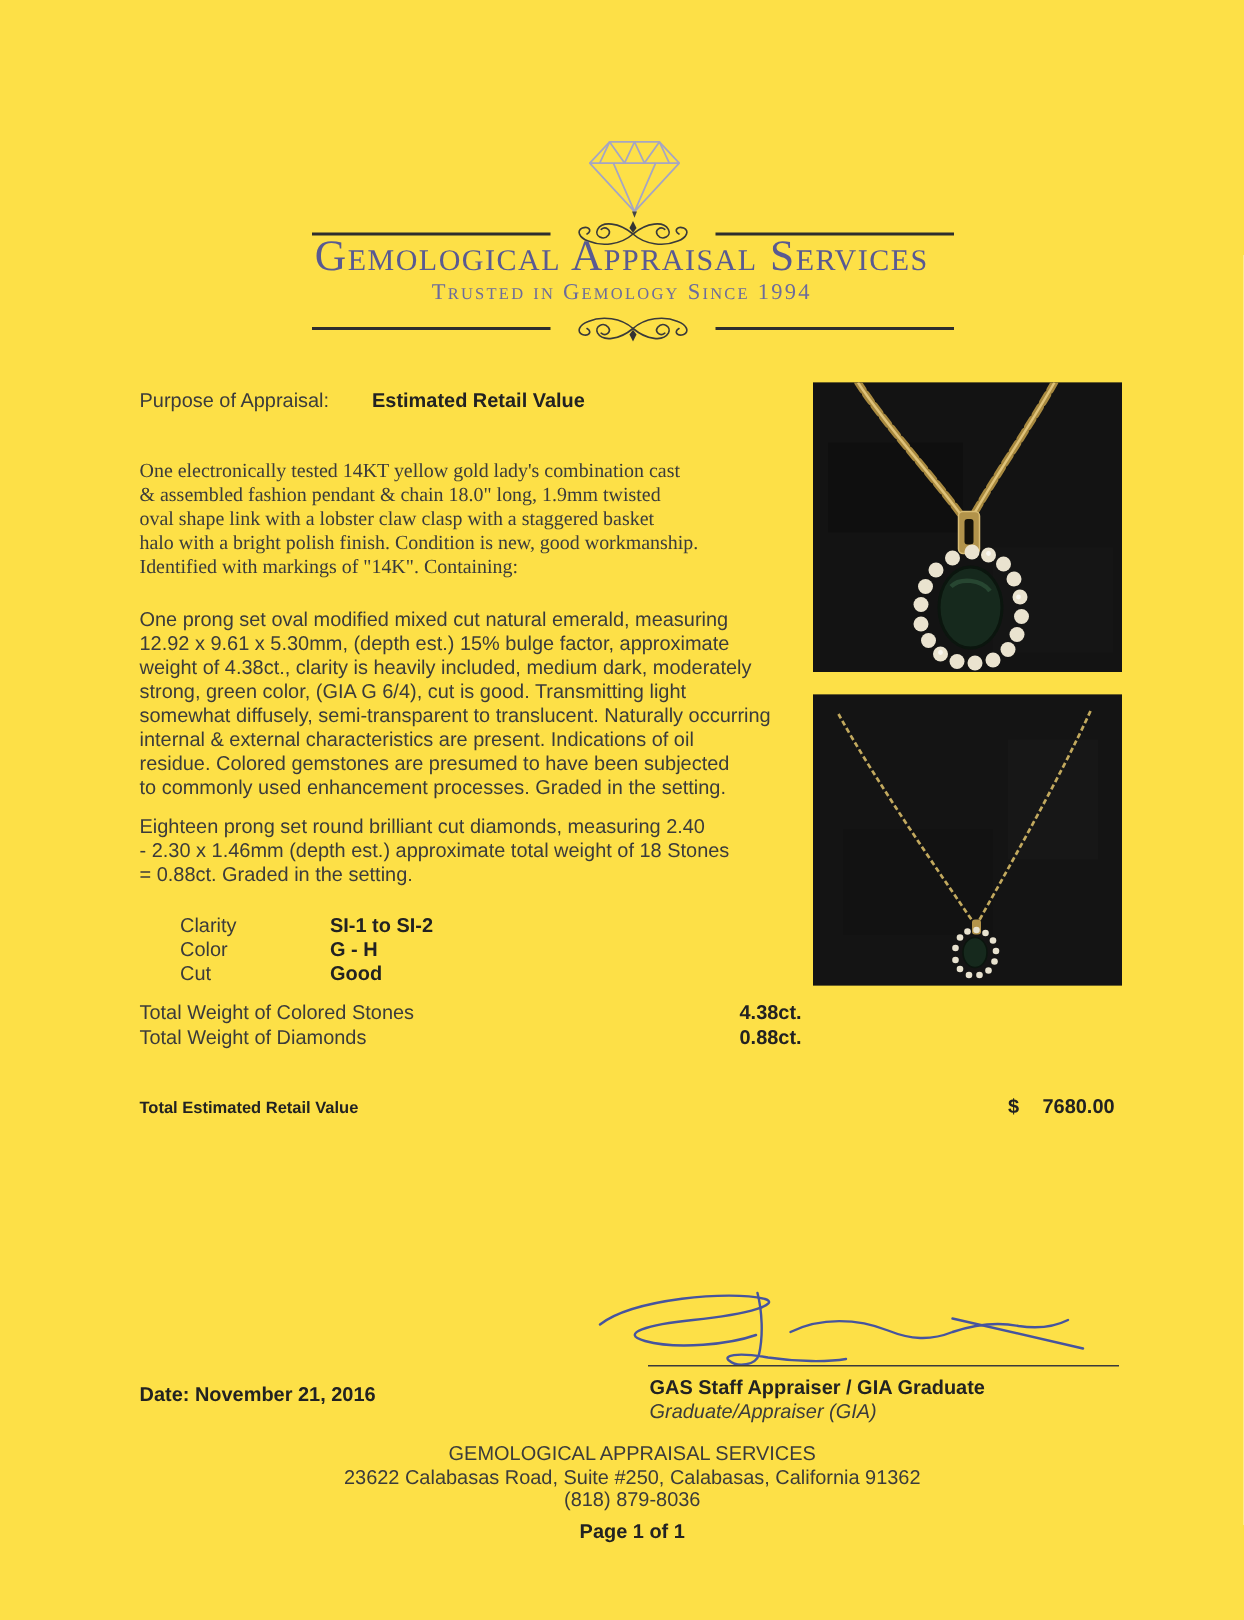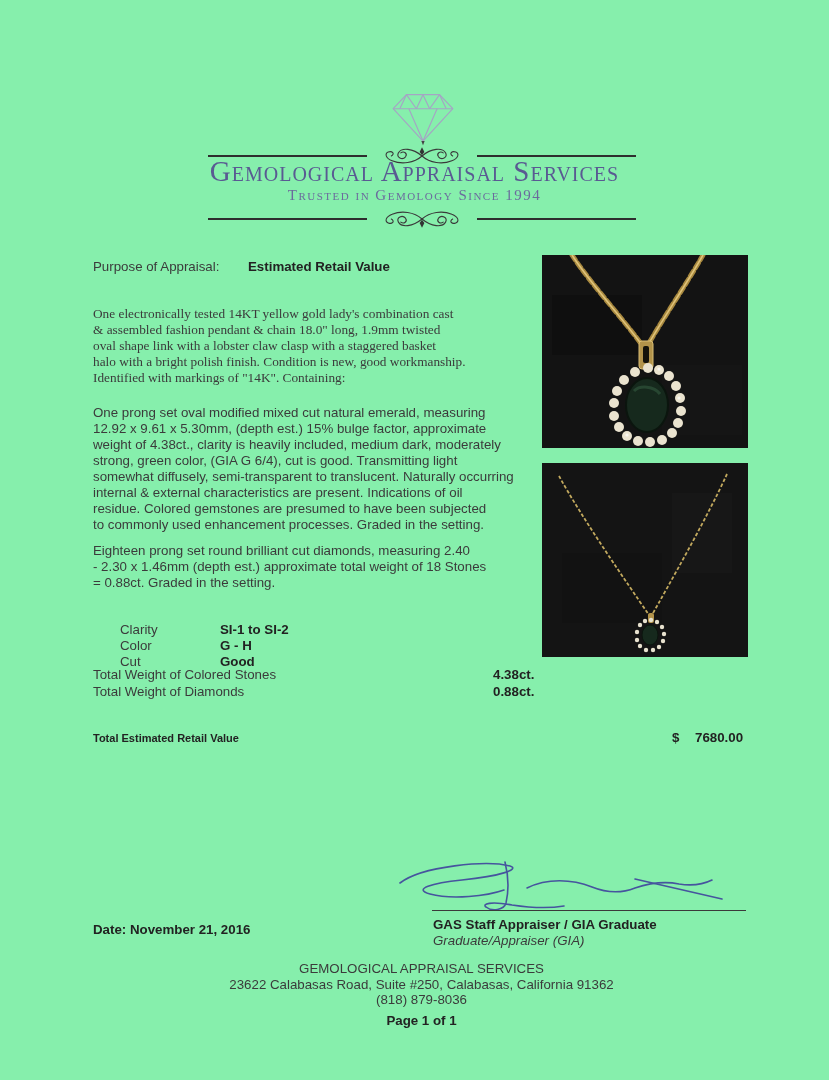--- a/index.html
+++ b/index.html
@@ -1,17 +1,17 @@
 <!DOCTYPE html>
 <html><head>
 <meta charset="utf-8">
 <style>
   * { margin:0; padding:0; box-sizing:border-box; }
   body { width:829px; height:1080px; background:#ffffff; font-family:"Liberation Sans", sans-serif; }
-  .page { position:relative; width:829px; height:1080px; background:#86efac; overflow:hidden; color:#3b3b3b; }
+  .page { position:relative; width:829px; height:1080px; background:#fde047; overflow:hidden; color:#3b3b3b; }
 
   
   .logo-diamond { position:absolute; left:381px; top:88px; width:84px; height:58px; }
   .orn-row { position:absolute; left:208px; width:428px; height:28px; display:flex; align-items:flex-start; }
   .orn-row .rule { flex:1; border-top:2px solid #2e2e2e; }
   .orn-row.top { top:143px; } .orn-row.top .rule { margin-top:12px; }
   .orn-row.bottom { top:206px; } .orn-row.bottom .rule { margin-top:12px; }
   .orn-row svg { width:110px; height:26px; }
   .orn-row.bottom svg { transform:scaleY(-1); }
   .org-title { position:absolute; left:0; top:155px; width:829px; text-align:center;
@@ -25,21 +25,21 @@
   .txt { font-size:13.3px; line-height:16px; color:#3b3b3b; }
   .b { font-weight:bold; color:#222; }
   .pre { white-space:pre-line; }
   .meta { position:absolute; left:93px; top:259px; }
   .meta .row { display:flex; }
   .meta .lab { width:155px; }
   .para1 { position:absolute; left:93px; top:306px; width:460px;font-family:Liberation Serif, serif; }
   .para2 { position:absolute; left:93px; top:405px; width:470px; }
   .para3 { position:absolute; left:93px; top:543px; width:470px; }
 
-  .grades { position:absolute; left:120px; top:622px; }
+  .grades { position:absolute; left:120px; top:609px; }
   .grades .row { display:flex; line-height:16px; }
   .grades .lab { width:100px; }
 
   .totals { position:absolute; left:93px; top:666px; width:660px; }
   .totals .row { position:relative; line-height:17px; }
   .totals .val { position:absolute; left:400px; top:0; font-weight:bold; color:#222; }
   .grand { position:absolute; left:93px; top:730px; width:680px; }
   .grand .lab { font-weight:bold; color:#222; font-size:11px; }
   .grand .cur { position:absolute; left:579px; top:0; font-weight:bold; color:#222; }
   .grand .val { position:absolute; left:602px; top:0; font-weight:bold; color:#222;text-align:right; }

